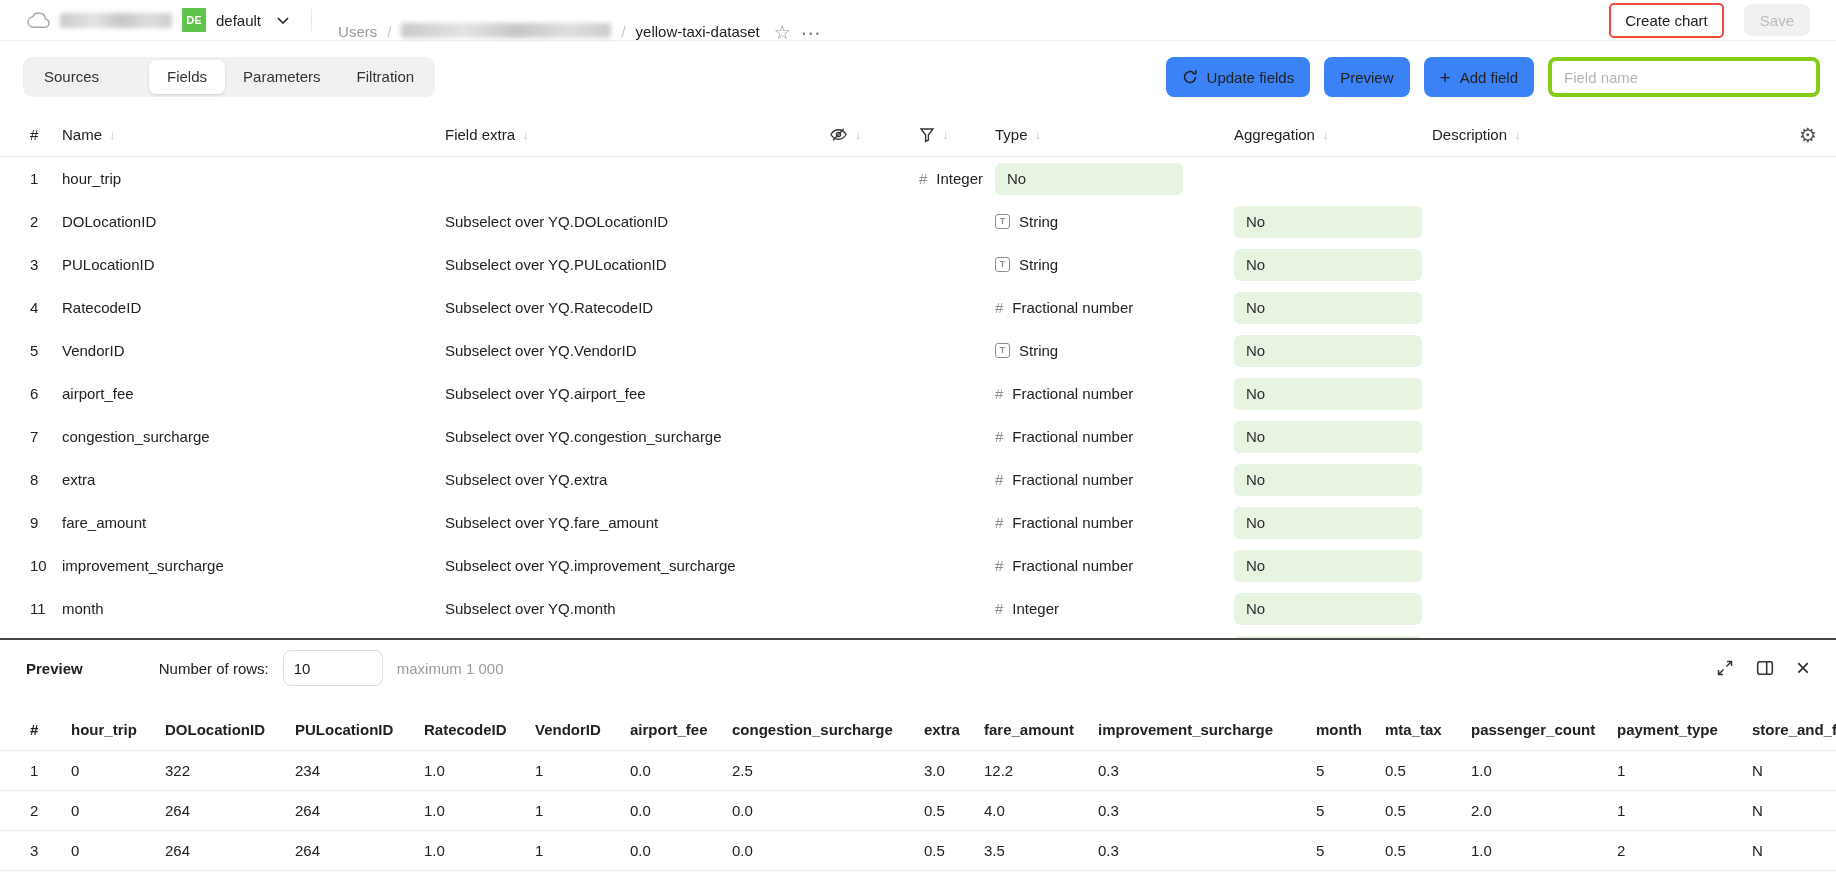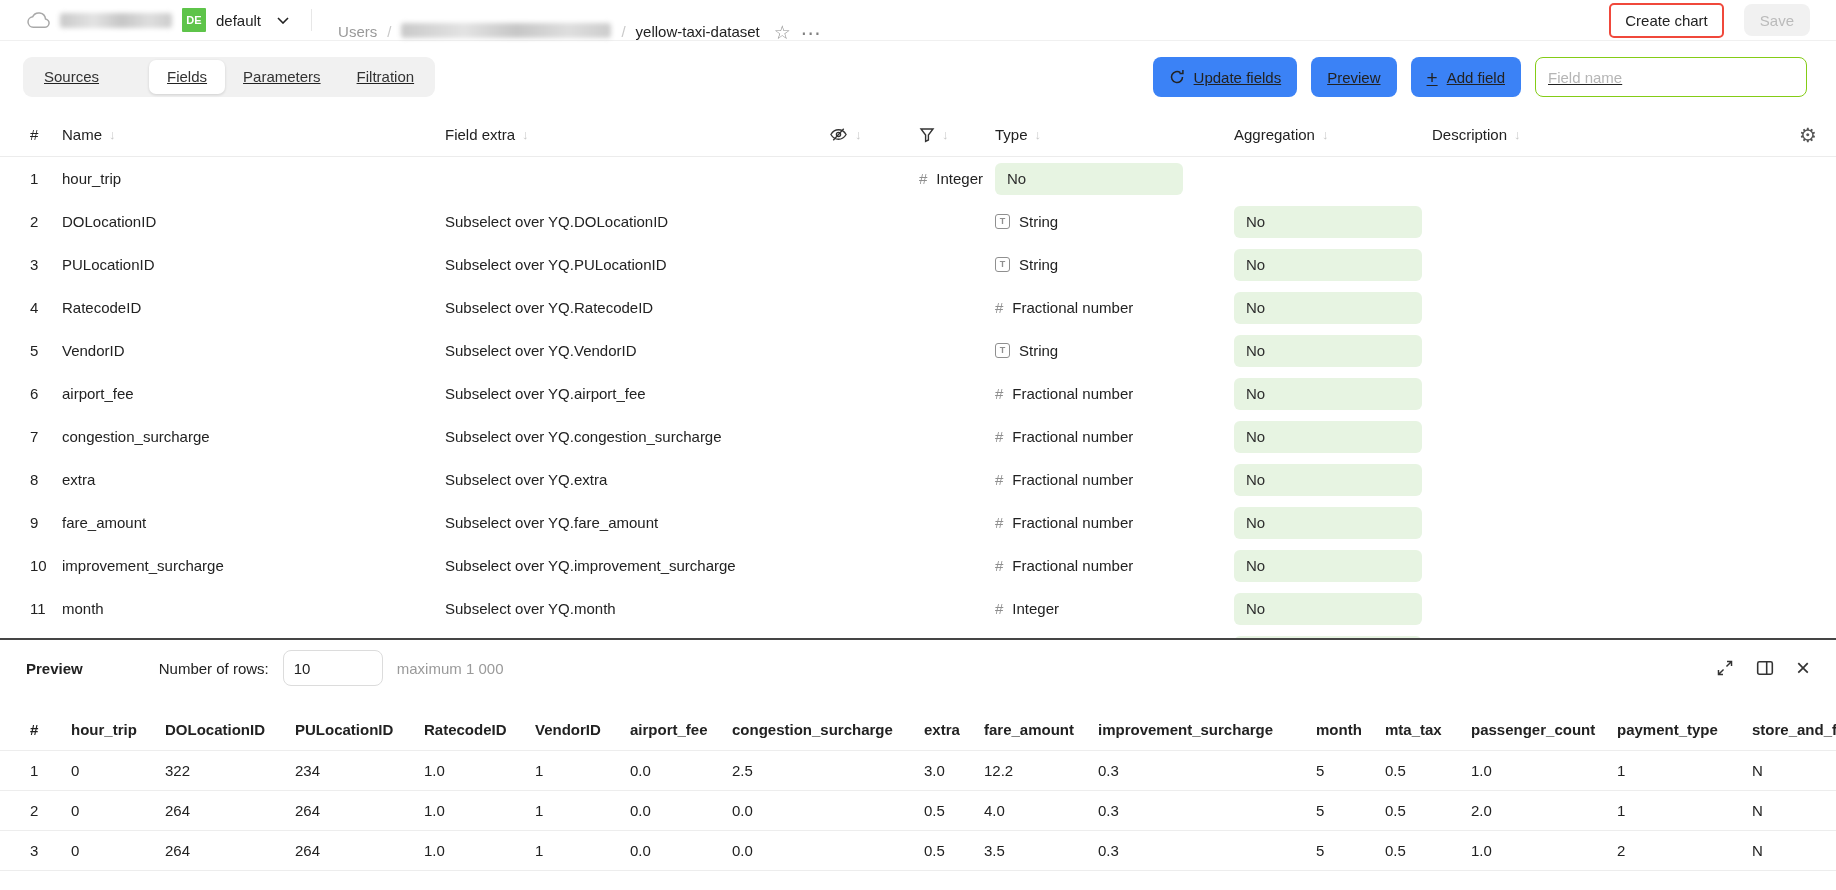--- a/index.html
+++ b/index.html
@@ -24,27 +24,27 @@
   .crumb-gray { color: #999; }
   .crumb-sep { color: #c9c9c9; }
   .crumb-current { color: #222; }
   .star-ic { color: #8f8f8f; font-size: 19px; line-height: 1; cursor: pointer; margin-left: 4px; }
   .more-ic { color: #808080; font-size: 20px; line-height: 1; cursor: pointer; letter-spacing: 1px; }
   .topbar-right { margin-left: auto; display: flex; align-items: center; gap: 20px; }
   .create-chart-btn { background: #fff; border: 2px solid #f0483b; border-radius: 5px; padding: 7px 14px; font-size: 15px; color: #222; cursor: pointer; font-family: inherit; }
   .save-btn { background: #f1f1f1; border: none; border-radius: 8px; height: 32px; padding: 0 16px; font-size: 15px; color: #bbb; font-family: inherit; }
 
   
-  .toolbar-row { height: 72px; display: flex; align-items: center; padding: 0 29px 0 23px; text-decoration: underline; }
+  .toolbar-row { height: 72px; display: flex; align-items: center; padding: 0 16px 0 23px; }
   .segmented { display: flex; background: #f1f1f1; border-radius: 9px; padding: 3px; }
   .seg-tab { padding: 0 18px; height: 34px; line-height: 34px; border-radius: 7px; font-size: 15px; color: #333; cursor: pointer; white-space: nowrap; }
   .seg-tab.active { background: #fff; box-shadow: 0 1px 3px rgba(0,0,0,.14); margin-left: 32px; }
   .toolbar-right { margin-left: auto; display: flex; align-items: center; gap: 14px; }
   .btn { height: 40px; padding: 0 16px; border-radius: 8px; background: #3b82f6; border: none; font-size: 15px; color: #222; display: inline-flex; align-items: center; gap: 9px; cursor: pointer; font-family: inherit; white-space: nowrap; }
-  .field-search { width: 272px; height: 40px; border: 1px solid #84cc16; border-radius: 8px; padding: 0 12px; font-size: 15px; font-family: inherit; color: #222; outline: none; }
+  .field-search { width: 272px; height: 40px; border: 4px solid #84cc16; border-radius: 8px; padding: 0 12px; font-size: 15px; font-family: inherit; color: #222; outline: none; }
   .field-search::placeholder { color: #b5b5b5; }
 
   
   .fgrid { display: grid; grid-template-columns: 62px 383px 384px 90px 76px 239px 198px 1fr 56px; align-items: center; }
   .fhead { height: 44px; border-bottom: 1px solid #ececec; font-weight: 500; }
   .hc { display: flex; align-items: center; gap: 7px; white-space: nowrap; }
   .sort-ar { color: #c9c9c9; font-size: 13px; }
   .c-idx { padding-left: 30px; }
   .gear-ic { font-size: 20px; color: #555; cursor: pointer; }
   .hicon svg { display: block; }

